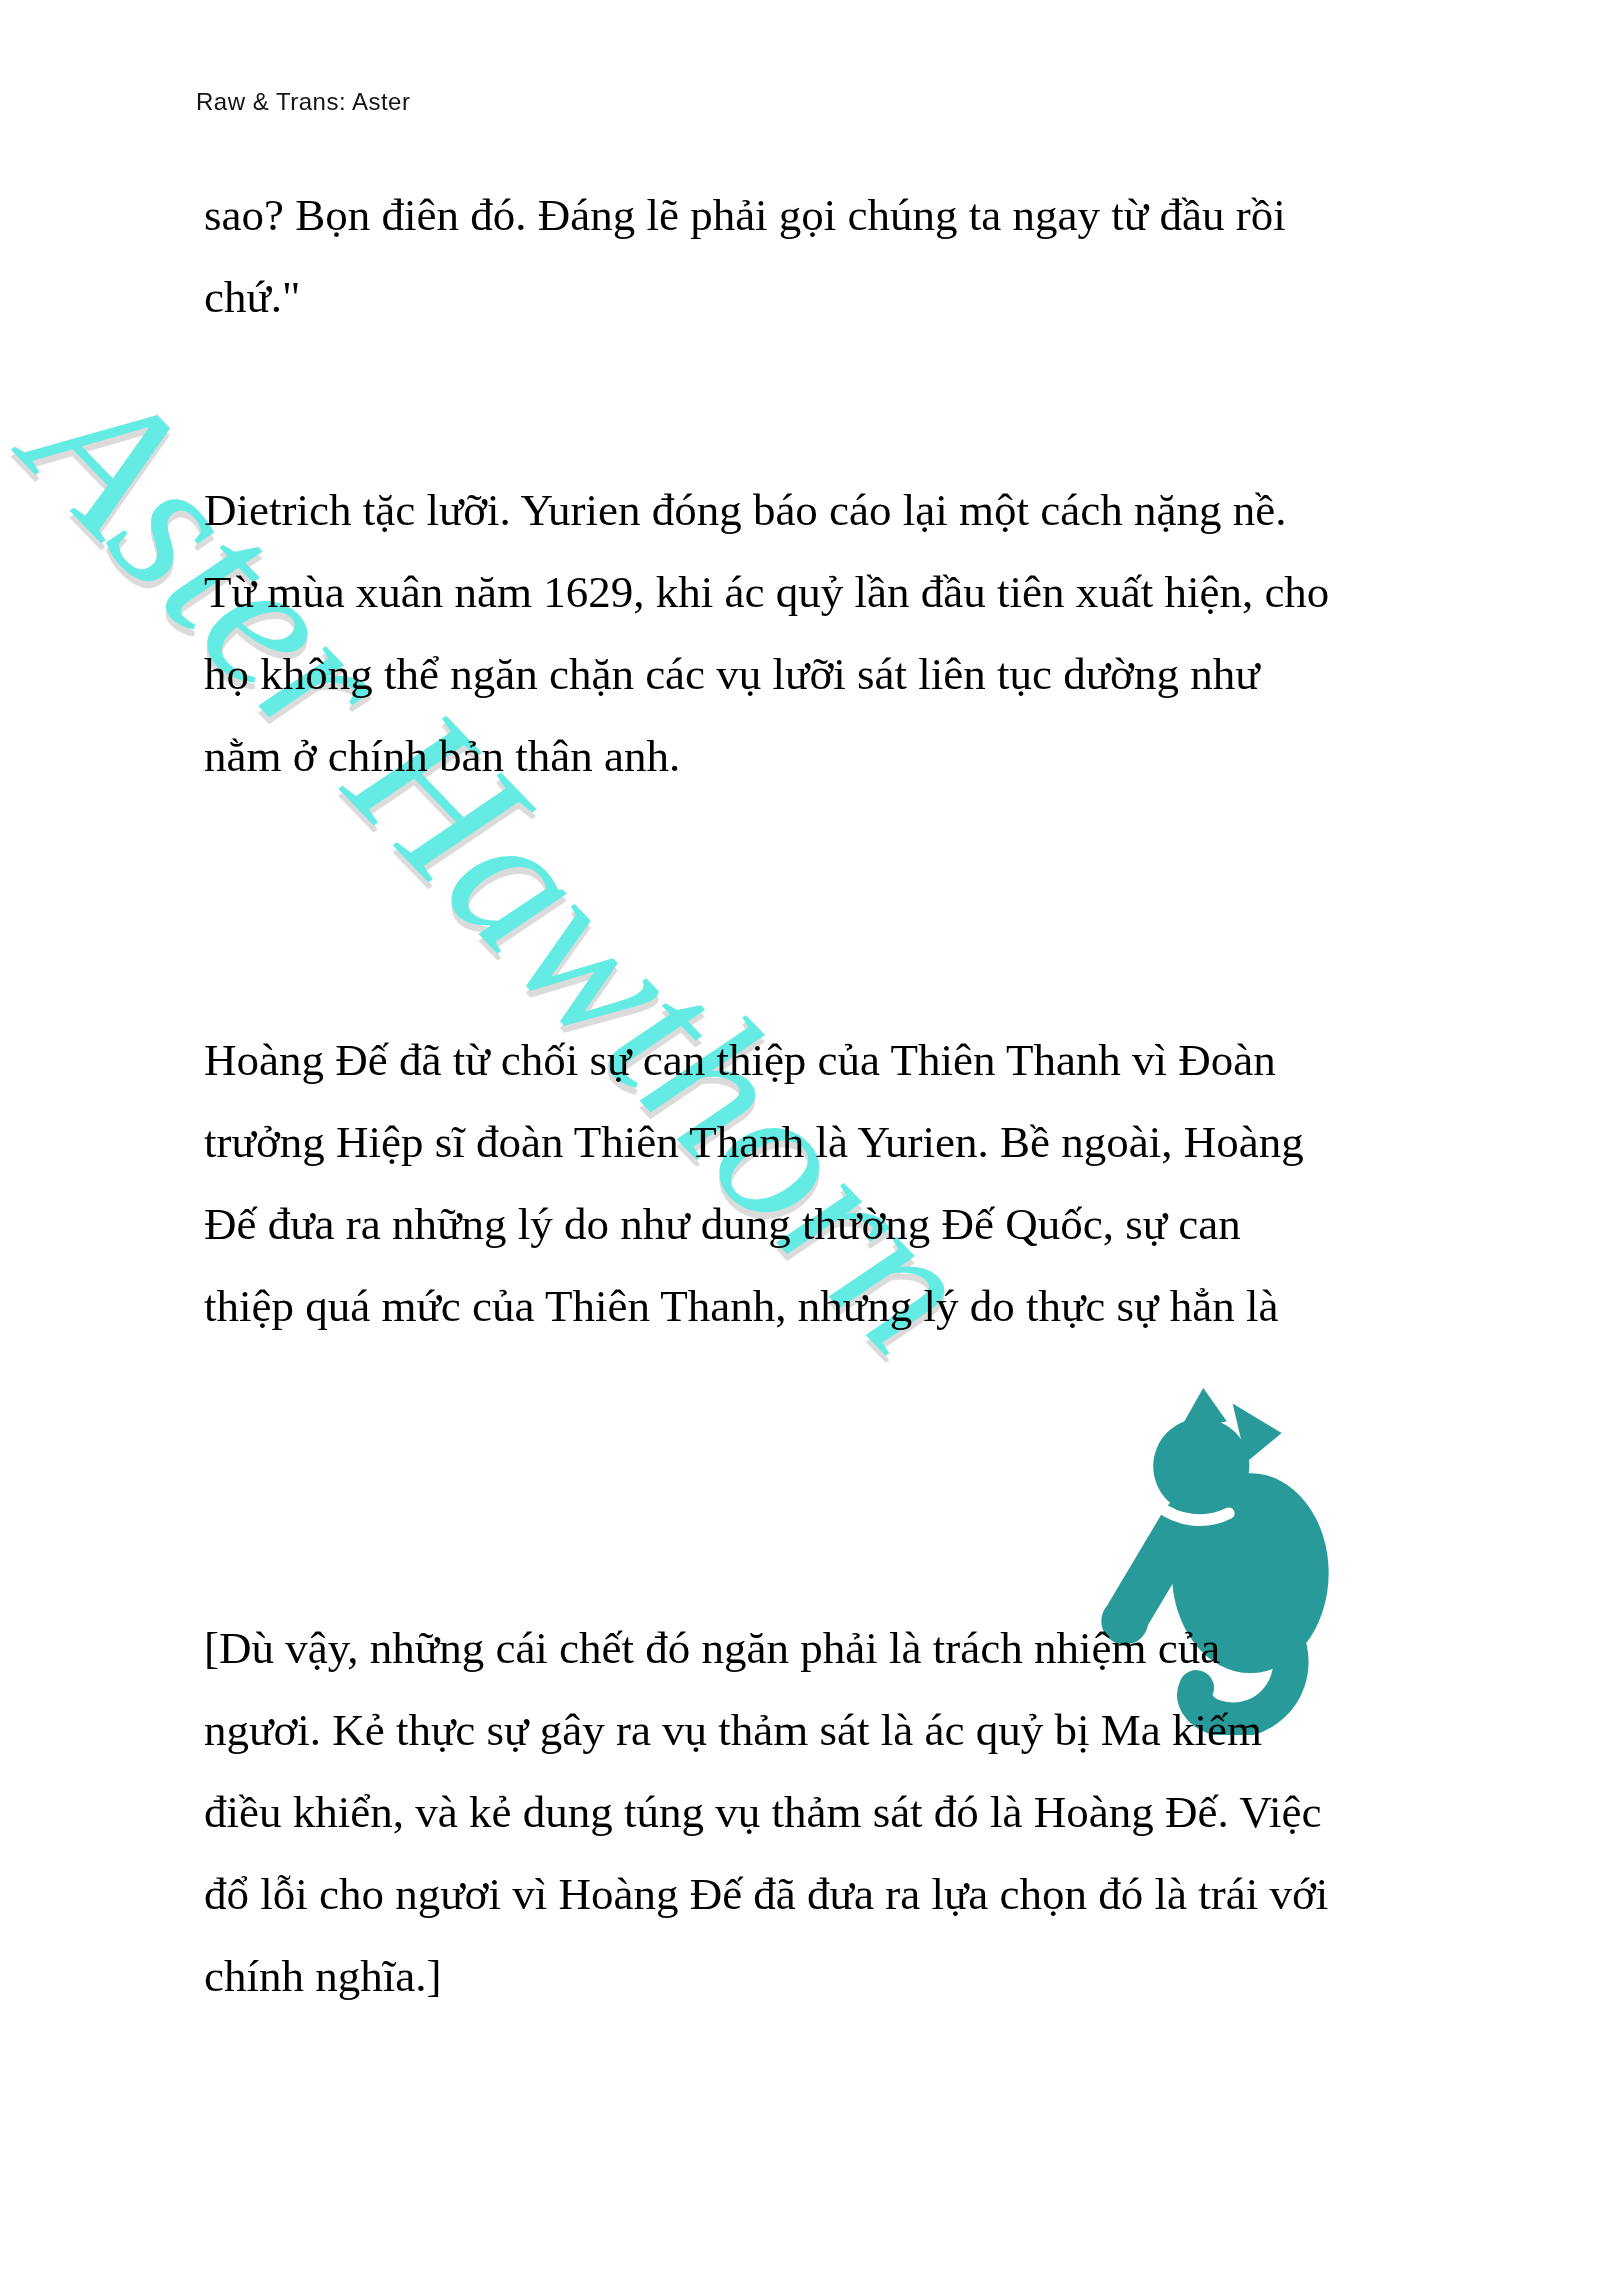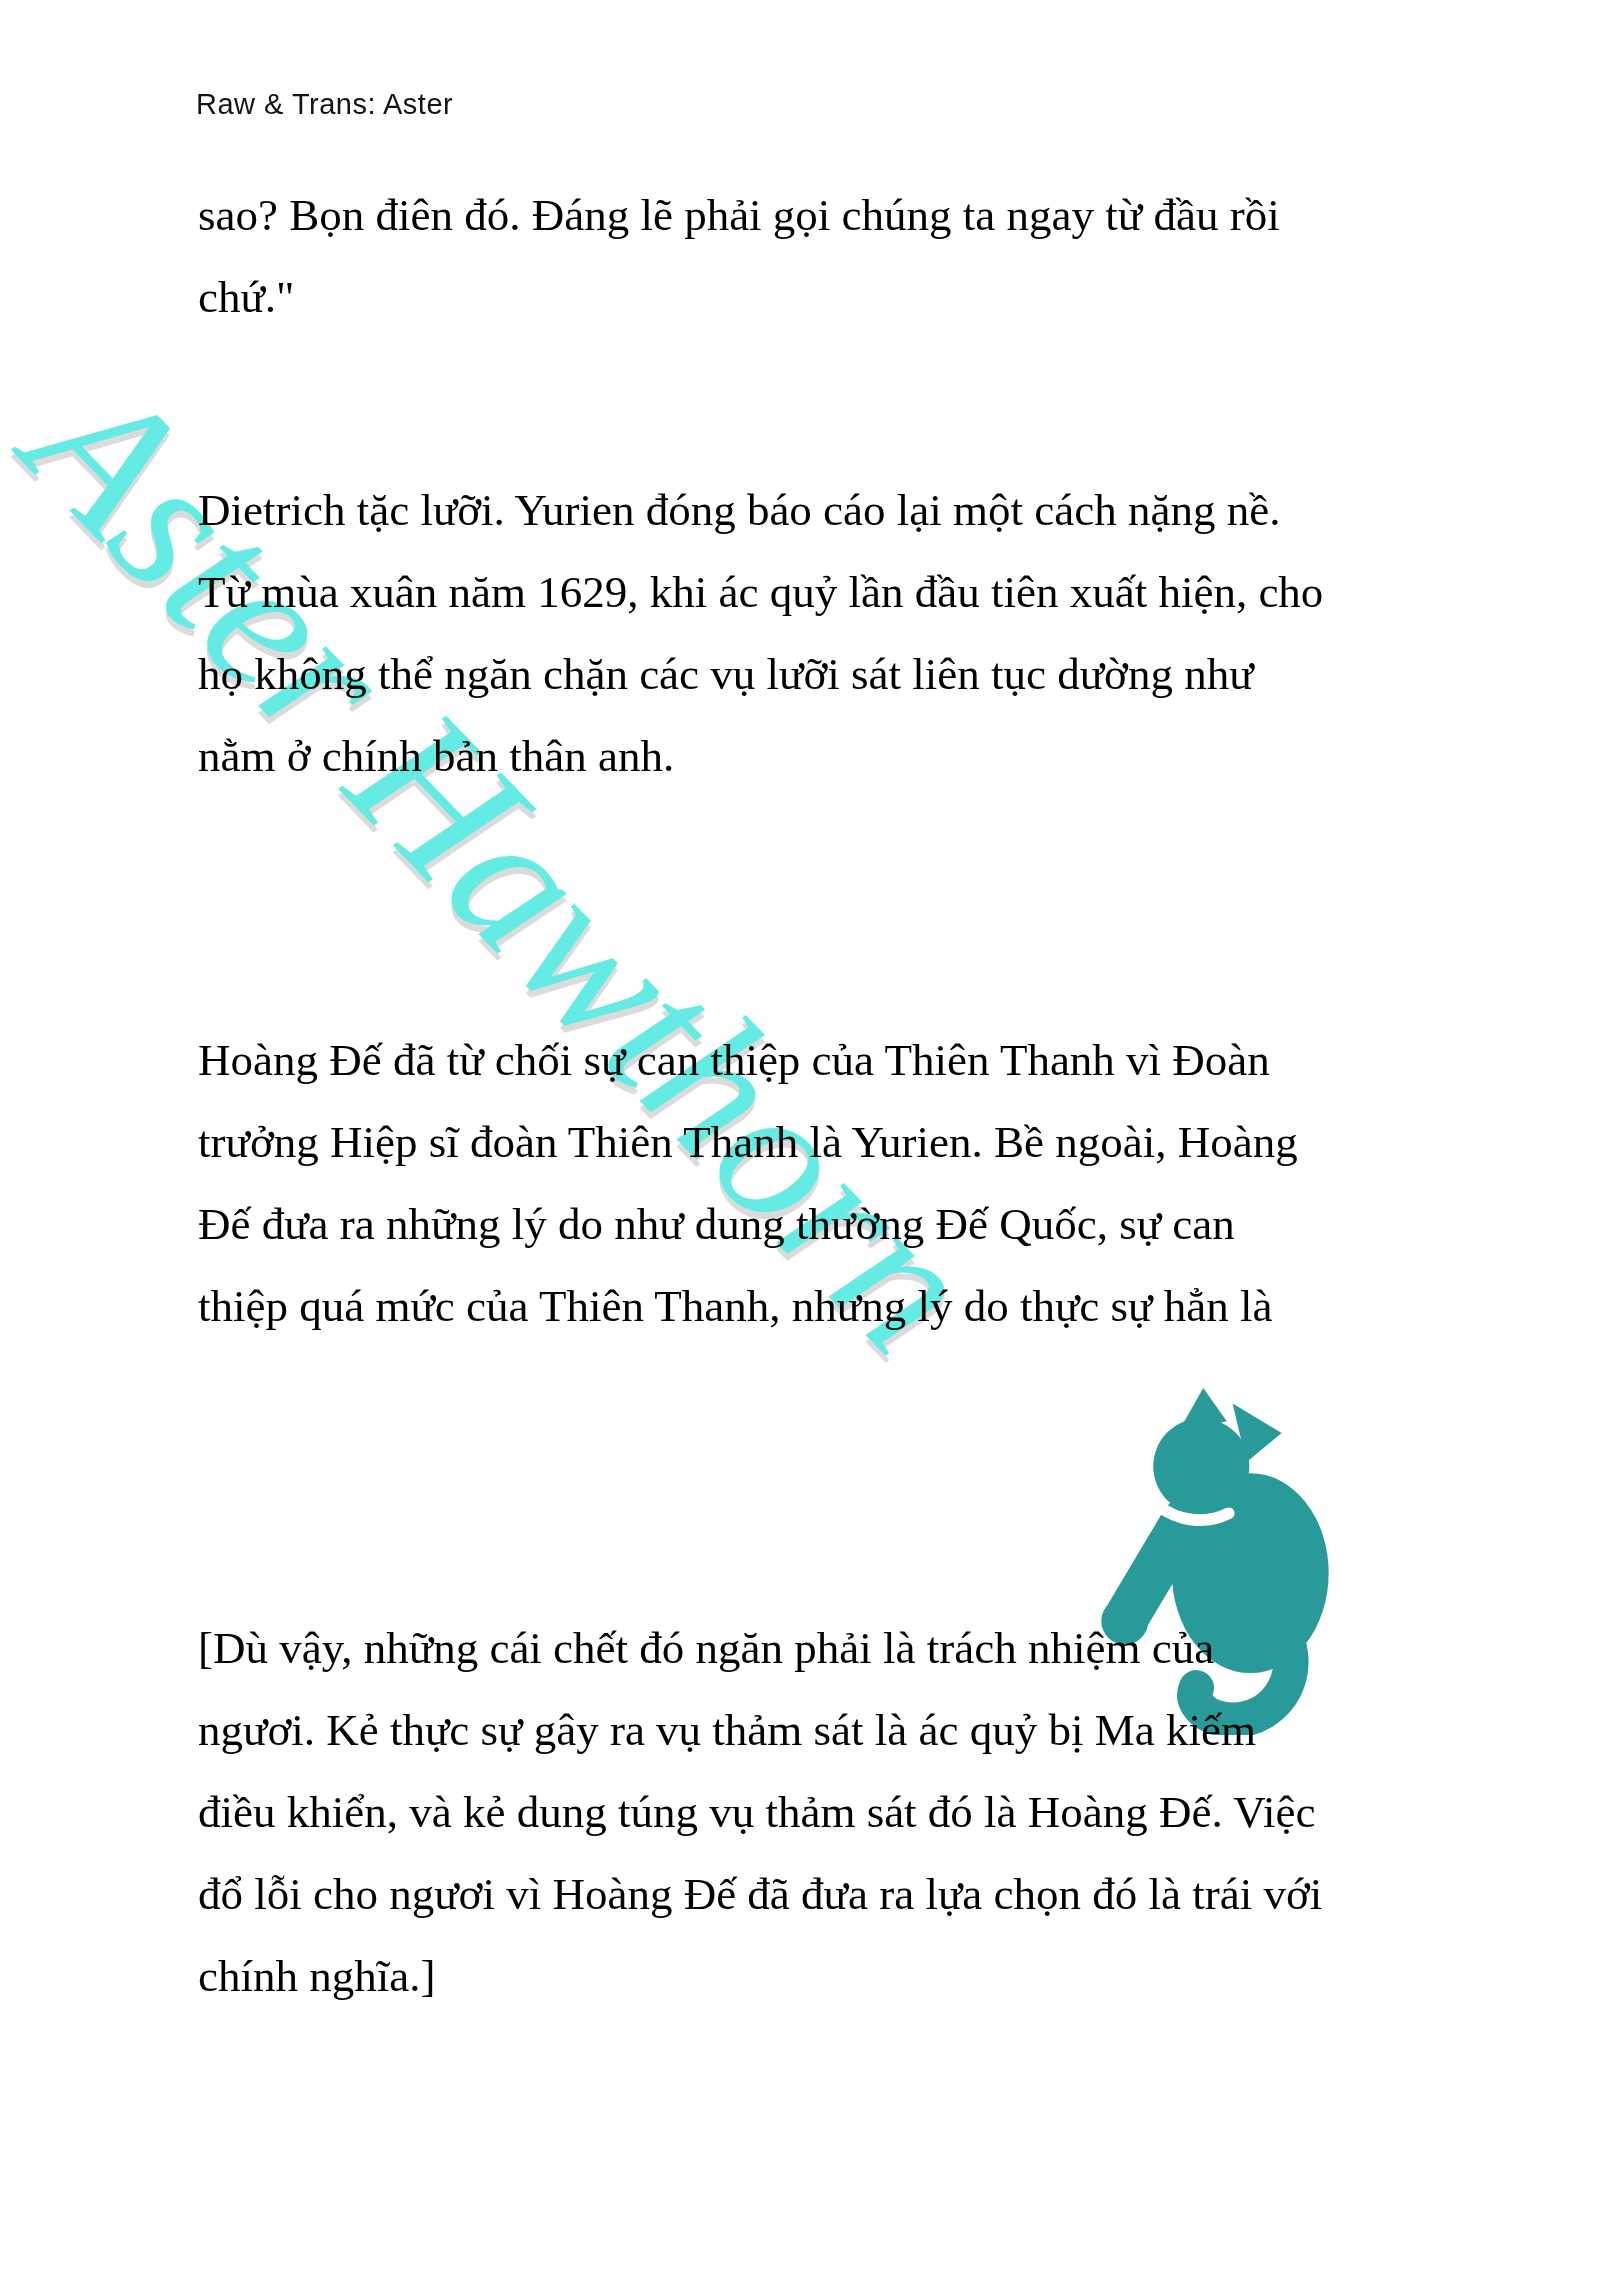--- a/index.html
+++ b/index.html
@@ -10,21 +10,21 @@
     background: #ffffff;
     overflow: hidden;
     font-family: "Liberation Serif", "DejaVu Serif", serif;
   }
   .header-credit {
     position: absolute;
     left: 196px;
     top: 88px;
     z-index: 3;
     font-family: "Liberation Sans", "DejaVu Sans", sans-serif;
-    font-size: 29px;
+    font-size: 24px;
     letter-spacing: 0.5px;
     color: #141414;
     white-space: nowrap;
   }
   .watermark {
     position: absolute;
     left: 147px;
     top: 333px;
     z-index: 1;
     transform: rotate(46deg);
@@ -49,21 +49,21 @@
     position: absolute;
     left: 196px;
     top: 0;
     width: 1245px;
     height: 100%;
     z-index: 2;
     font-size: 45px;
     line-height: 82px;
     color: #000000;
   }
-  .para { position: absolute; left: 2px; width: 100%; }
+  .para { position: absolute; left: 8px; width: 100%; }
   .para .line { white-space: nowrap; }
   .para:nth-of-type(1) { top: 174px; }
   .para:nth-of-type(2) { top: 469px; }
   .para:nth-of-type(3) { top: 1019px; }
   .para:nth-of-type(4) { top: 1607px; }
 </style>
 </head>
 <body>
 
 <div class="page">

